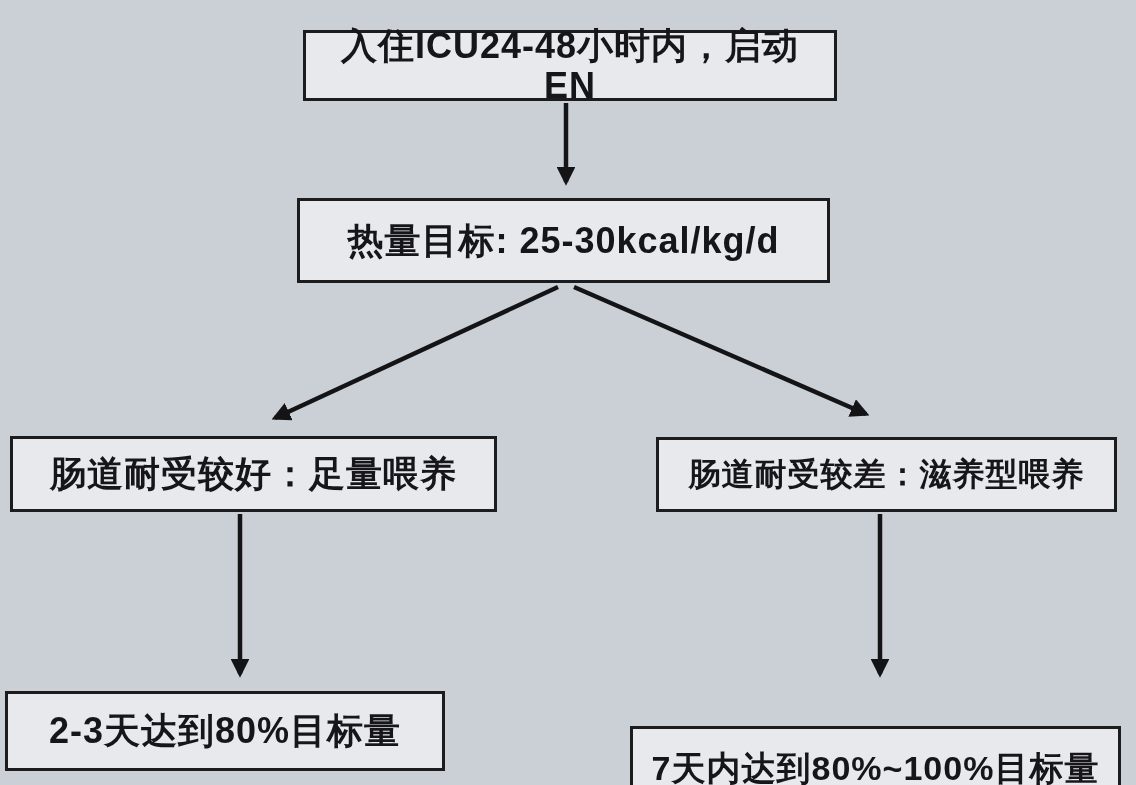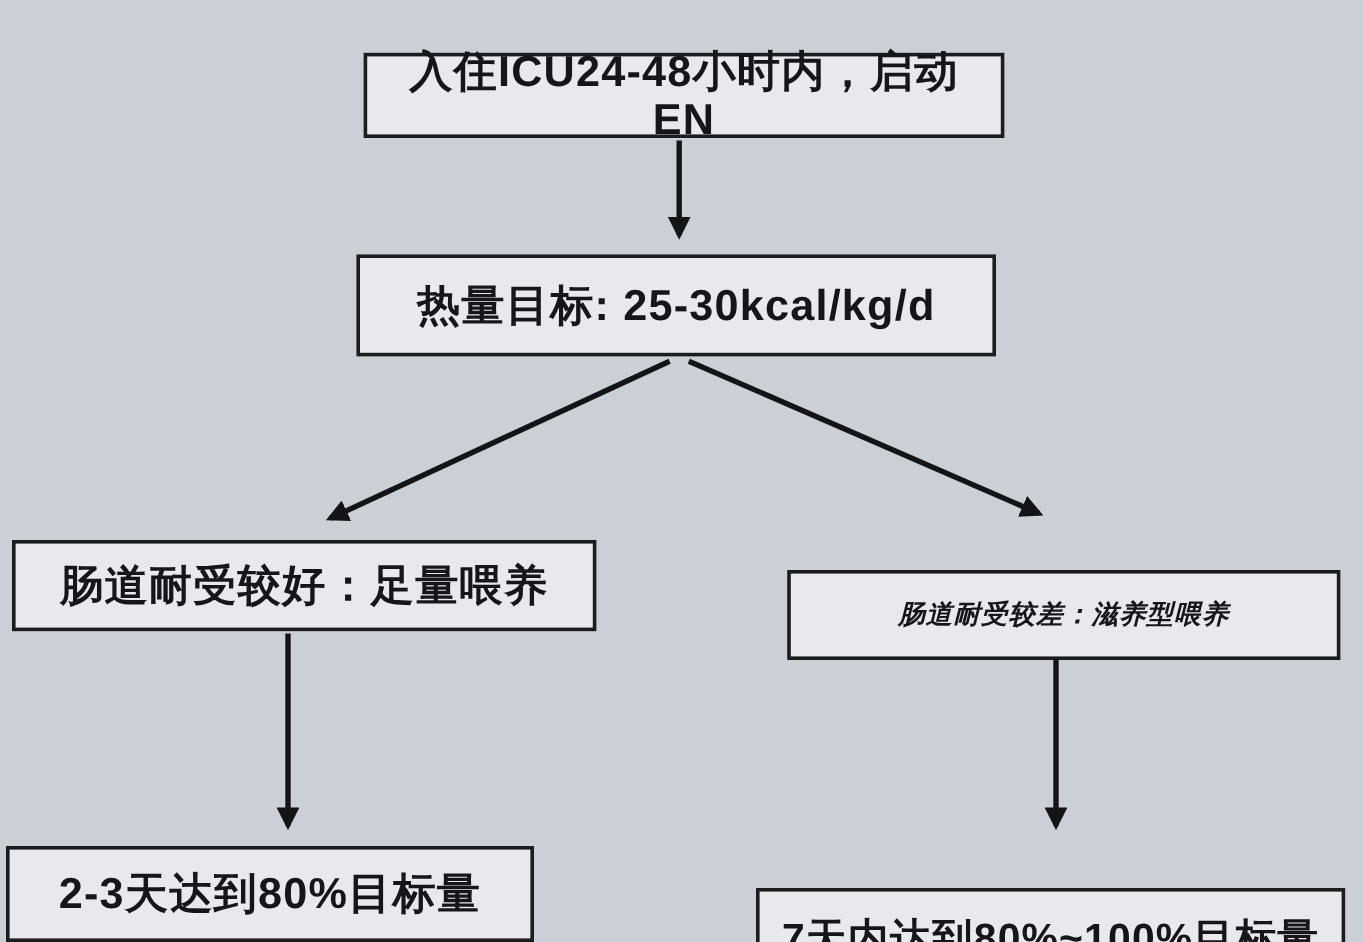--- a/index.html
+++ b/index.html
@@ -10,21 +10,20 @@
     width: 1136px;
     height: 785px;
     position: relative;
     overflow: hidden;
     background: var(--background, #cbd0d7);
     font-family: "Liberation Sans", "DejaVu Sans", sans-serif;
   }
   .canvas {
     position: absolute;
     inset: 0;
-    margin-top: 14px;
   }
   .arrows {
     position: absolute;
     left: 0;
     top: 0;
     width: 1136px;
     height: 785px;
     pointer-events: none;
   }
   .arrows line {
@@ -43,21 +42,21 @@
     font-weight: 700;
     font-size: 36px;
     letter-spacing: 1px;
     text-align: center;
     line-height: 1.1;
     padding: 4px 10px;
   }
   #box-start      { left: 303px; top: 30px;  width: 534px; height: 71px; }
   #box-target     { left: 297px; top: 198px; width: 533px; height: 85px; }
   #box-good       { left: 10px;  top: 436px; width: 487px; height: 76px; }
-  #box-poor       { left: 656px; top: 461px; width: 461px; height: 75px; font-size: 22px; font-style: italic; }
+  #box-poor       { left: 656px; top: 437px; width: 461px; height: 75px; font-size: 32px; }
   #box-good-goal  { left: 5px;   top: 691px; width: 440px; height: 80px; }
   #box-poor-goal  { left: 630px; top: 726px; width: 491px; height: 86px; font-size: 34px; }
   .note {
     position: absolute;
     left: 648px;
     top: 120px;
     font-weight: 700;
     font-size: 26px;
     color: var(--text, #16161a);
     letter-spacing: 1px;

